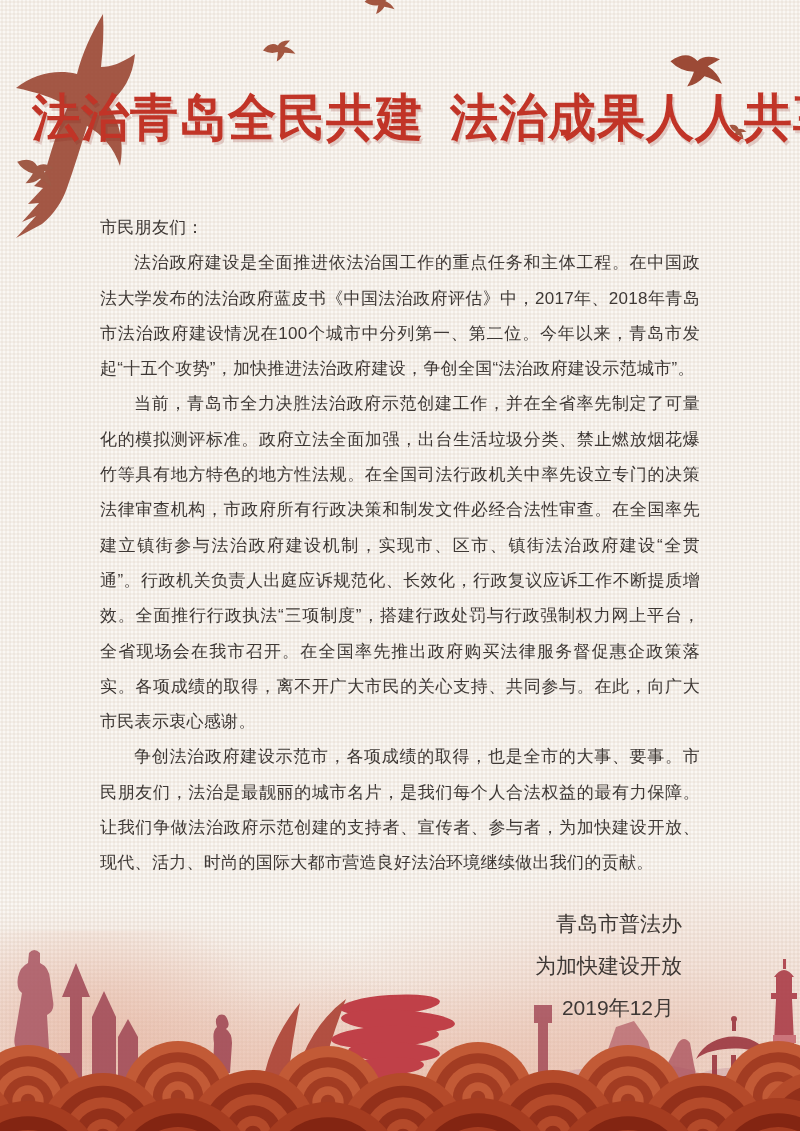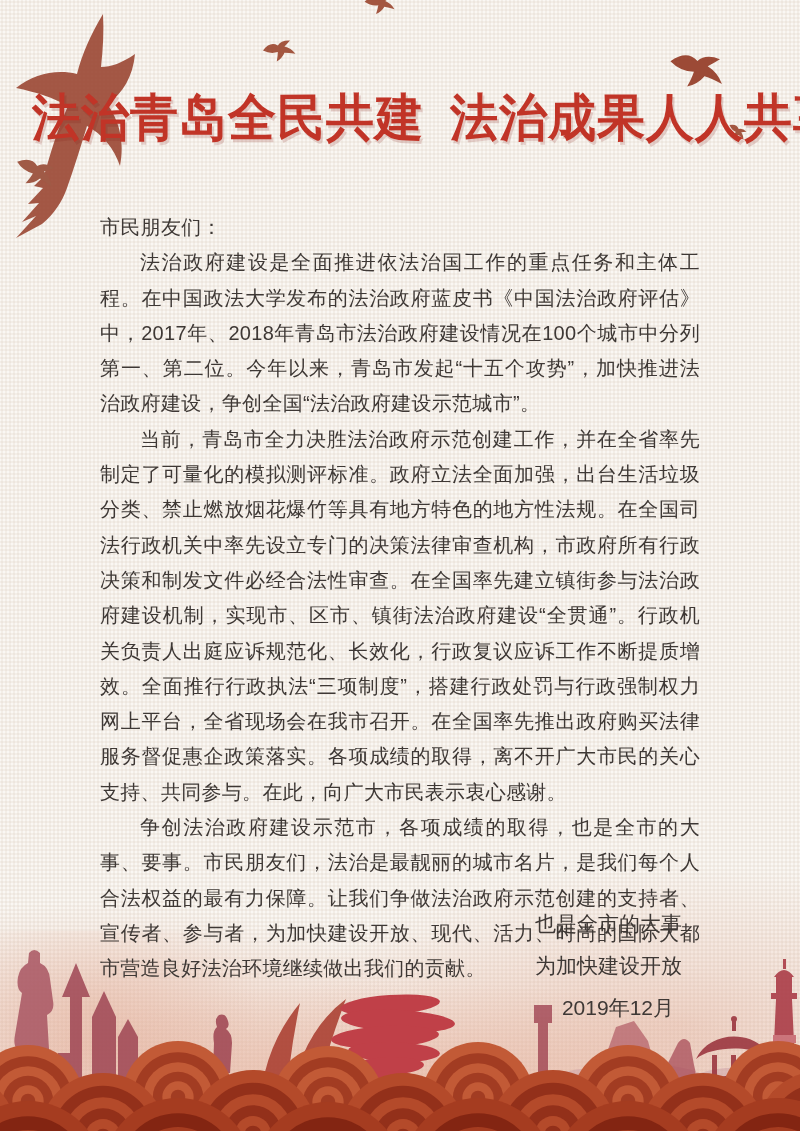--- a/index.html
+++ b/index.html
@@ -34,21 +34,21 @@
     transform:scaleY(1.06);
   }
   .title .gap { display:inline-block; width:26px; }
   .subtitle {
     margin-top:14px;
     font-size:27px; font-weight:800; color:#161210;
     letter-spacing:0.5px; white-space:nowrap;
   }
   .letter-body {
     position:absolute; left:100px; top:210px; width:600px; z-index:3;
-    font-size:20px; line-height:35.3px; color:#3e3835;
+    font-size:17px; line-height:35.3px; color:#3e3835;
     text-align:justify; letter-spacing:0.3px;
   }
   .letter-body p { text-indent:2em; }
   .letter-body p.salutation { text-indent:0; }
   .signoff {
     position:absolute; right:118px; top:903px; z-index:4;
     text-align:right; font-size:21px; color:#3e3835; line-height:42px;
   }
   .signoff .date { padding-right:8px; }
   .deco-bottom { position:absolute; left:0; bottom:0; width:800px; height:200px; z-index:2; }
@@ -82,21 +82,21 @@
   </div>
 
   <div class="letter-body">
     <p class="salutation">市民朋友们：</p>
     <p>法治政府建设是全面推进依法治国工作的重点任务和主体工程。在中国政法大学发布的法治政府蓝皮书《中国法治政府评估》中，2017年、2018年青岛市法治政府建设情况在100个城市中分列第一、第二位。今年以来，青岛市发起“十五个攻势”，加快推进法治政府建设，争创全国“法治政府建设示范城市”。</p>
     <p>当前，青岛市全力决胜法治政府示范创建工作，并在全省率先制定了可量化的模拟测评标准。政府立法全面加强，出台生活垃圾分类、禁止燃放烟花爆竹等具有地方特色的地方性法规。在全国司法行政机关中率先设立专门的决策法律审查机构，市政府所有行政决策和制发文件必经合法性审查。在全国率先建立镇街参与法治政府建设机制，实现市、区市、镇街法治政府建设“全贯通”。行政机关负责人出庭应诉规范化、长效化，行政复议应诉工作不断提质增效。全面推行行政执法“三项制度”，搭建行政处罚与行政强制权力网上平台，全省现场会在我市召开。在全国率先推出政府购买法律服务督促惠企政策落实。各项成绩的取得，离不开广大市民的关心支持、共同参与。在此，向广大市民表示衷心感谢。</p>
     <p>争创法治政府建设示范市，各项成绩的取得，也是全市的大事、要事。市民朋友们，法治是最靓丽的城市名片，是我们每个人合法权益的最有力保障。让我们争做法治政府示范创建的支持者、宣传者、参与者，为加快建设开放、现代、活力、时尚的国际大都市营造良好法治环境继续做出我们的贡献。</p>
   </div>
 
   <div class="signoff">
-    <div>也是全市的大事</div>
+    <div>青岛市普法办</div>
     <div>为加快建设开放</div>
     <div class="date">2019年12月</div>
   </div>
 
   <svg class="deco-bottom" viewBox="0 0 800 200" preserveAspectRatio="none" aria-hidden="true">
     <defs>
       <g id="cloudU">
         <circle r="1" style="fill:var(--ca)"></circle>
         <circle r="0.80" style="fill:var(--cb)"></circle>
         <circle r="0.62" style="fill:var(--ca)"></circle>

